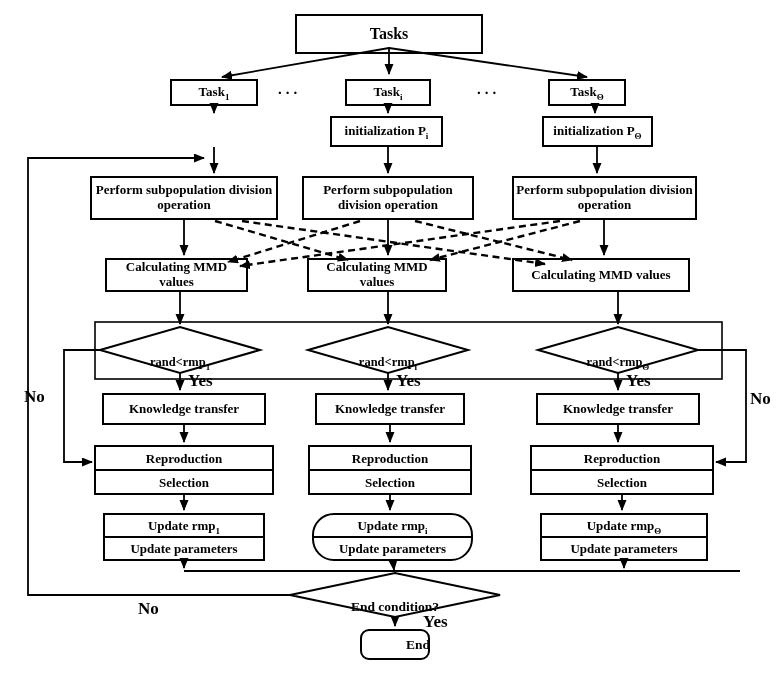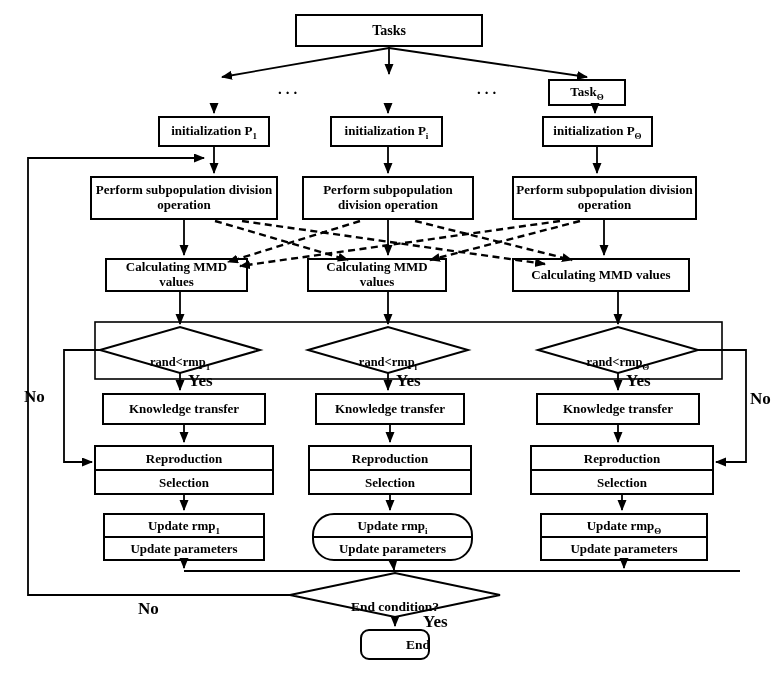--- a/index.html
+++ b/index.html
@@ -21,29 +21,29 @@
   sub{font-size:9px;line-height:0;}
   svg.wires{position:absolute;left:0;top:0;z-index:4;}
   .lab{z-index:6;}
   .rounded{border-radius:9px;}
 </style>
 </head>
 <body>
 
 <div class="stage">
 
-  <div class="box thick" style="left:295px;top:14px;width:188px;height:33px;font-size:14px;">
+  <div class="box thick" style="left:295px;top:14px;width:188px;height:40px;font-size:16px;">
     <span>Tasks</span>
   </div>
 
   <div class="ell lab" style="left:278px;top:82px;">...</div>
   <div class="ell lab" style="left:477px;top:82px;">...</div>
 
-  <div class="box" style="left:158px;top:116px;width:112px;height:31px;">
-    <span><span>initialization P</span><sub>1</sub></span>
+  <div class="box" style="left:170px;top:79px;width:88px;height:27px;">
+    <span><span>Task</span><sub>1</sub></span>
   </div>
   <div class="box thick" style="left:90px;top:176px;width:188px;height:44px;">
     <span>Perform subpopulation division operation</span>
   </div>
   <div class="box" style="left:105px;top:258px;width:143px;height:34px;">
     <span>Calculating MMD values</span>
   </div>
   <div class="box" style="left:102px;top:393px;width:164px;height:32px;">
     <span>Knowledge transfer</span>
   </div>
@@ -51,20 +51,23 @@
     <div class="row">Reproduction</div>
     <div class="row">Selection</div>
   </div>
   <div class="split" style="left:103px;top:513px;width:162px;height:48px;">
     <div class="row">
         <span><span>Update rmp</span><sub>1</sub></span>
       </div>
     <div class="row">Update parameters</div>
   </div>
 
+  <div class="box" style="left:345px;top:79px;width:86px;height:27px;">
+    <span><span>Task</span><sub>i</sub></span>
+  </div>
   <div class="box" style="left:330px;top:116px;width:113px;height:31px;">
     <span><span>initialization P</span><sub>i</sub></span>
   </div>
   <div class="box thick" style="left:302px;top:176px;width:172px;height:44px;">
     <span>Perform subpopulation division operation</span>
   </div>
   <div class="box" style="left:307px;top:258px;width:140px;height:34px;">
     <span>Calculating MMD values</span>
   </div>
   <div class="box" style="left:315px;top:393px;width:150px;height:32px;">

